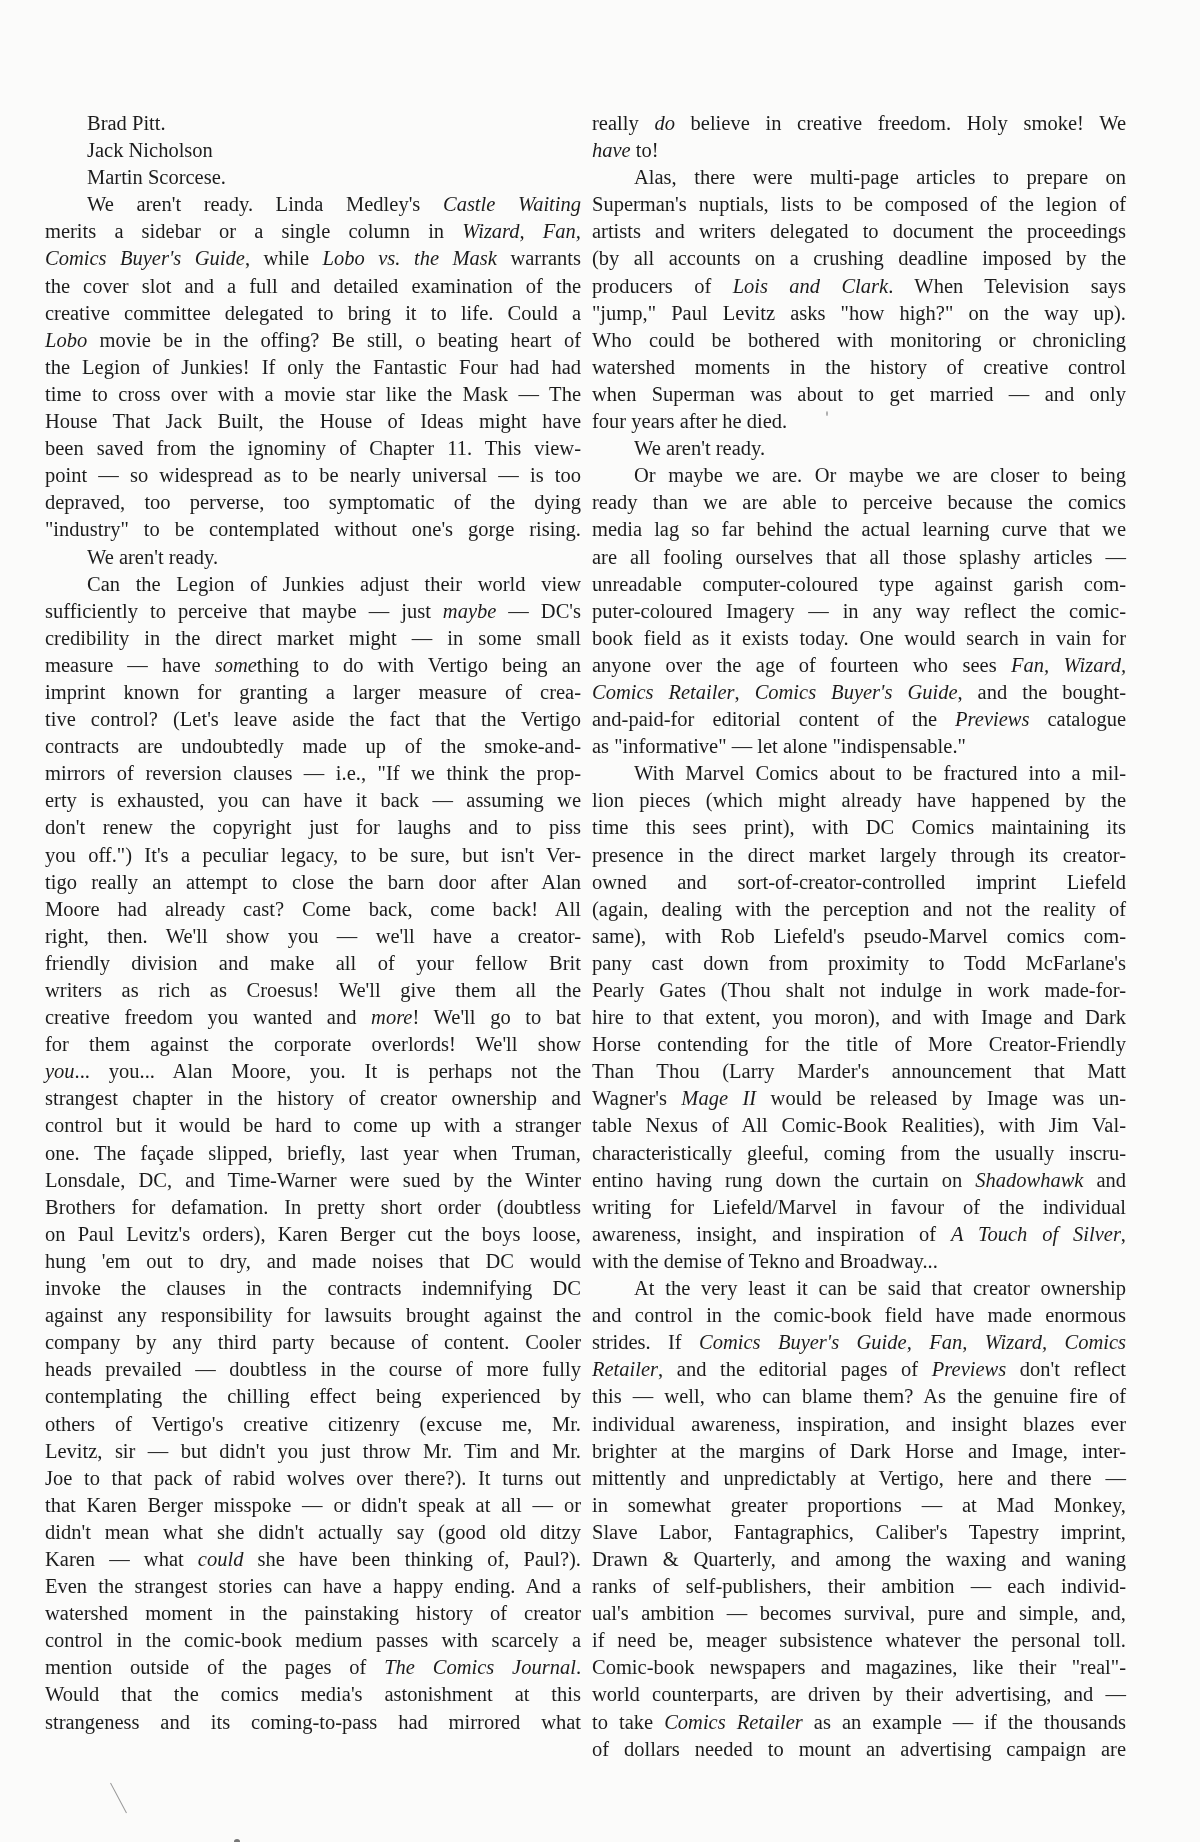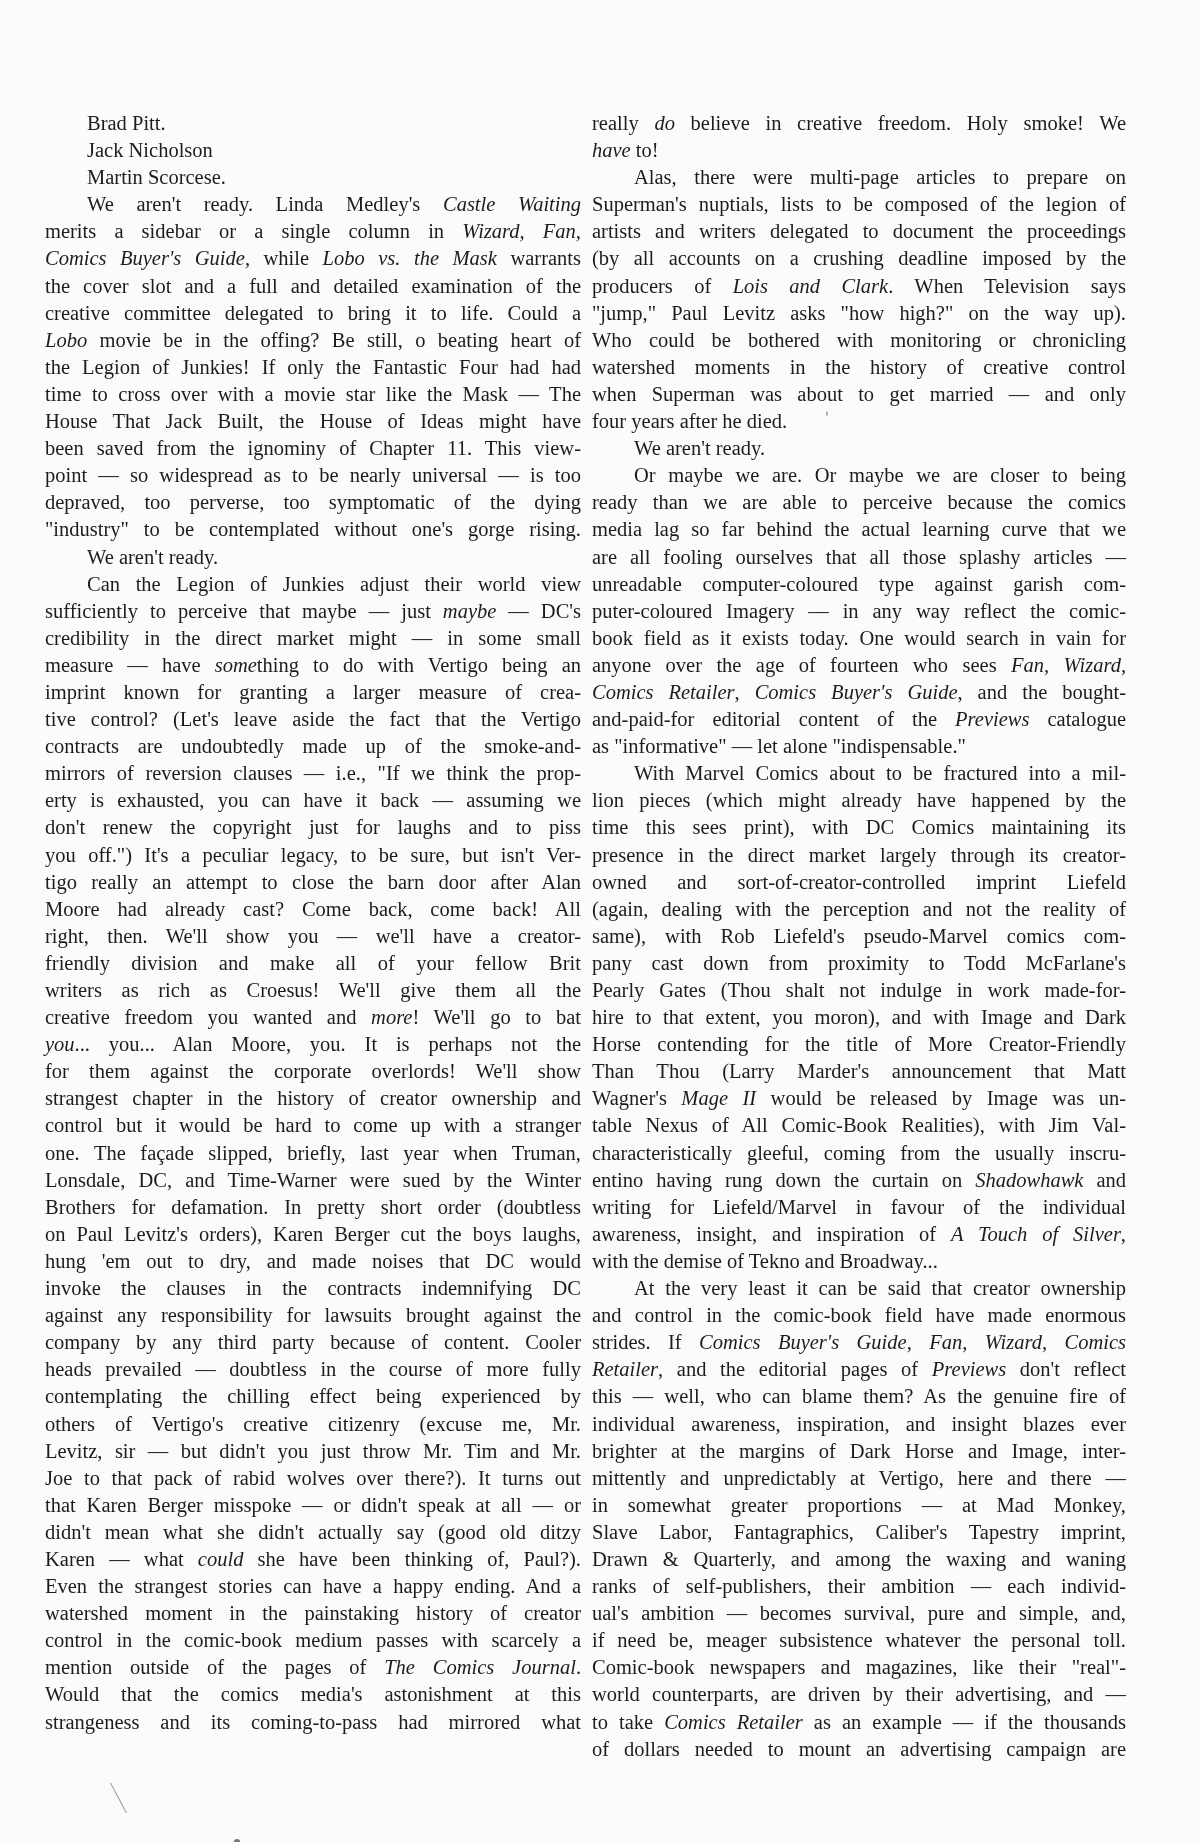--- a/index.html
+++ b/index.html
@@ -65,28 +65,28 @@
       <div class="line">mirrors of reversion clauses — i.e., "If we think the prop-</div>
       <div class="line">erty is exhausted, you can have it back — assuming we</div>
       <div class="line">don't renew the copyright just for laughs and to piss</div>
       <div class="line">you off.") It's a peculiar legacy, to be sure, but isn't Ver-</div>
       <div class="line">tigo really an attempt to close the barn door after Alan</div>
       <div class="line">Moore had already cast? Come back, come back! All</div>
       <div class="line">right, then. We'll show you — we'll have a creator-</div>
       <div class="line">friendly division and make all of your fellow Brit</div>
       <div class="line">writers as rich as Croesus! We'll give them all the</div>
       <div class="line">creative freedom you wanted and <i>more</i>! We'll go to bat</div>
+      <div class="line">for them against the corporate overlords! We'll show</div>
       <div class="line"><i>you</i>... you... Alan Moore, you. It is perhaps not the</div>
-      <div class="line">for them against the corporate overlords! We'll show</div>
       <div class="line">strangest chapter in the history of creator ownership and</div>
       <div class="line">control but it would be hard to come up with a stranger</div>
       <div class="line">one. The façade slipped, briefly, last year when Truman,</div>
       <div class="line">Lonsdale, DC, and Time-Warner were sued by the Winter</div>
       <div class="line">Brothers for defamation. In pretty short order (doubtless</div>
-      <div class="line">on Paul Levitz's orders), Karen Berger cut the boys laughs,</div>
+      <div class="line">on Paul Levitz's orders), Karen Berger cut the boys loose,</div>
       <div class="line">hung 'em out to dry, and made noises that DC would</div>
       <div class="line">invoke the clauses in the contracts indemnifying DC</div>
       <div class="line">against any responsibility for lawsuits brought against the</div>
       <div class="line">company by any third party because of content. Cooler</div>
       <div class="line">heads prevailed — doubtless in the course of more fully</div>
       <div class="line">contemplating the chilling effect being experienced by</div>
       <div class="line">others of Vertigo's creative citizenry (excuse me, Mr.</div>
       <div class="line">Levitz, sir — but didn't you just throw Mr. Tim and Mr.</div>
       <div class="line">Joe to that pack of rabid wolves over there?). It turns out</div>
       <div class="line">that Karen Berger misspoke — or didn't speak at all — or</div>

